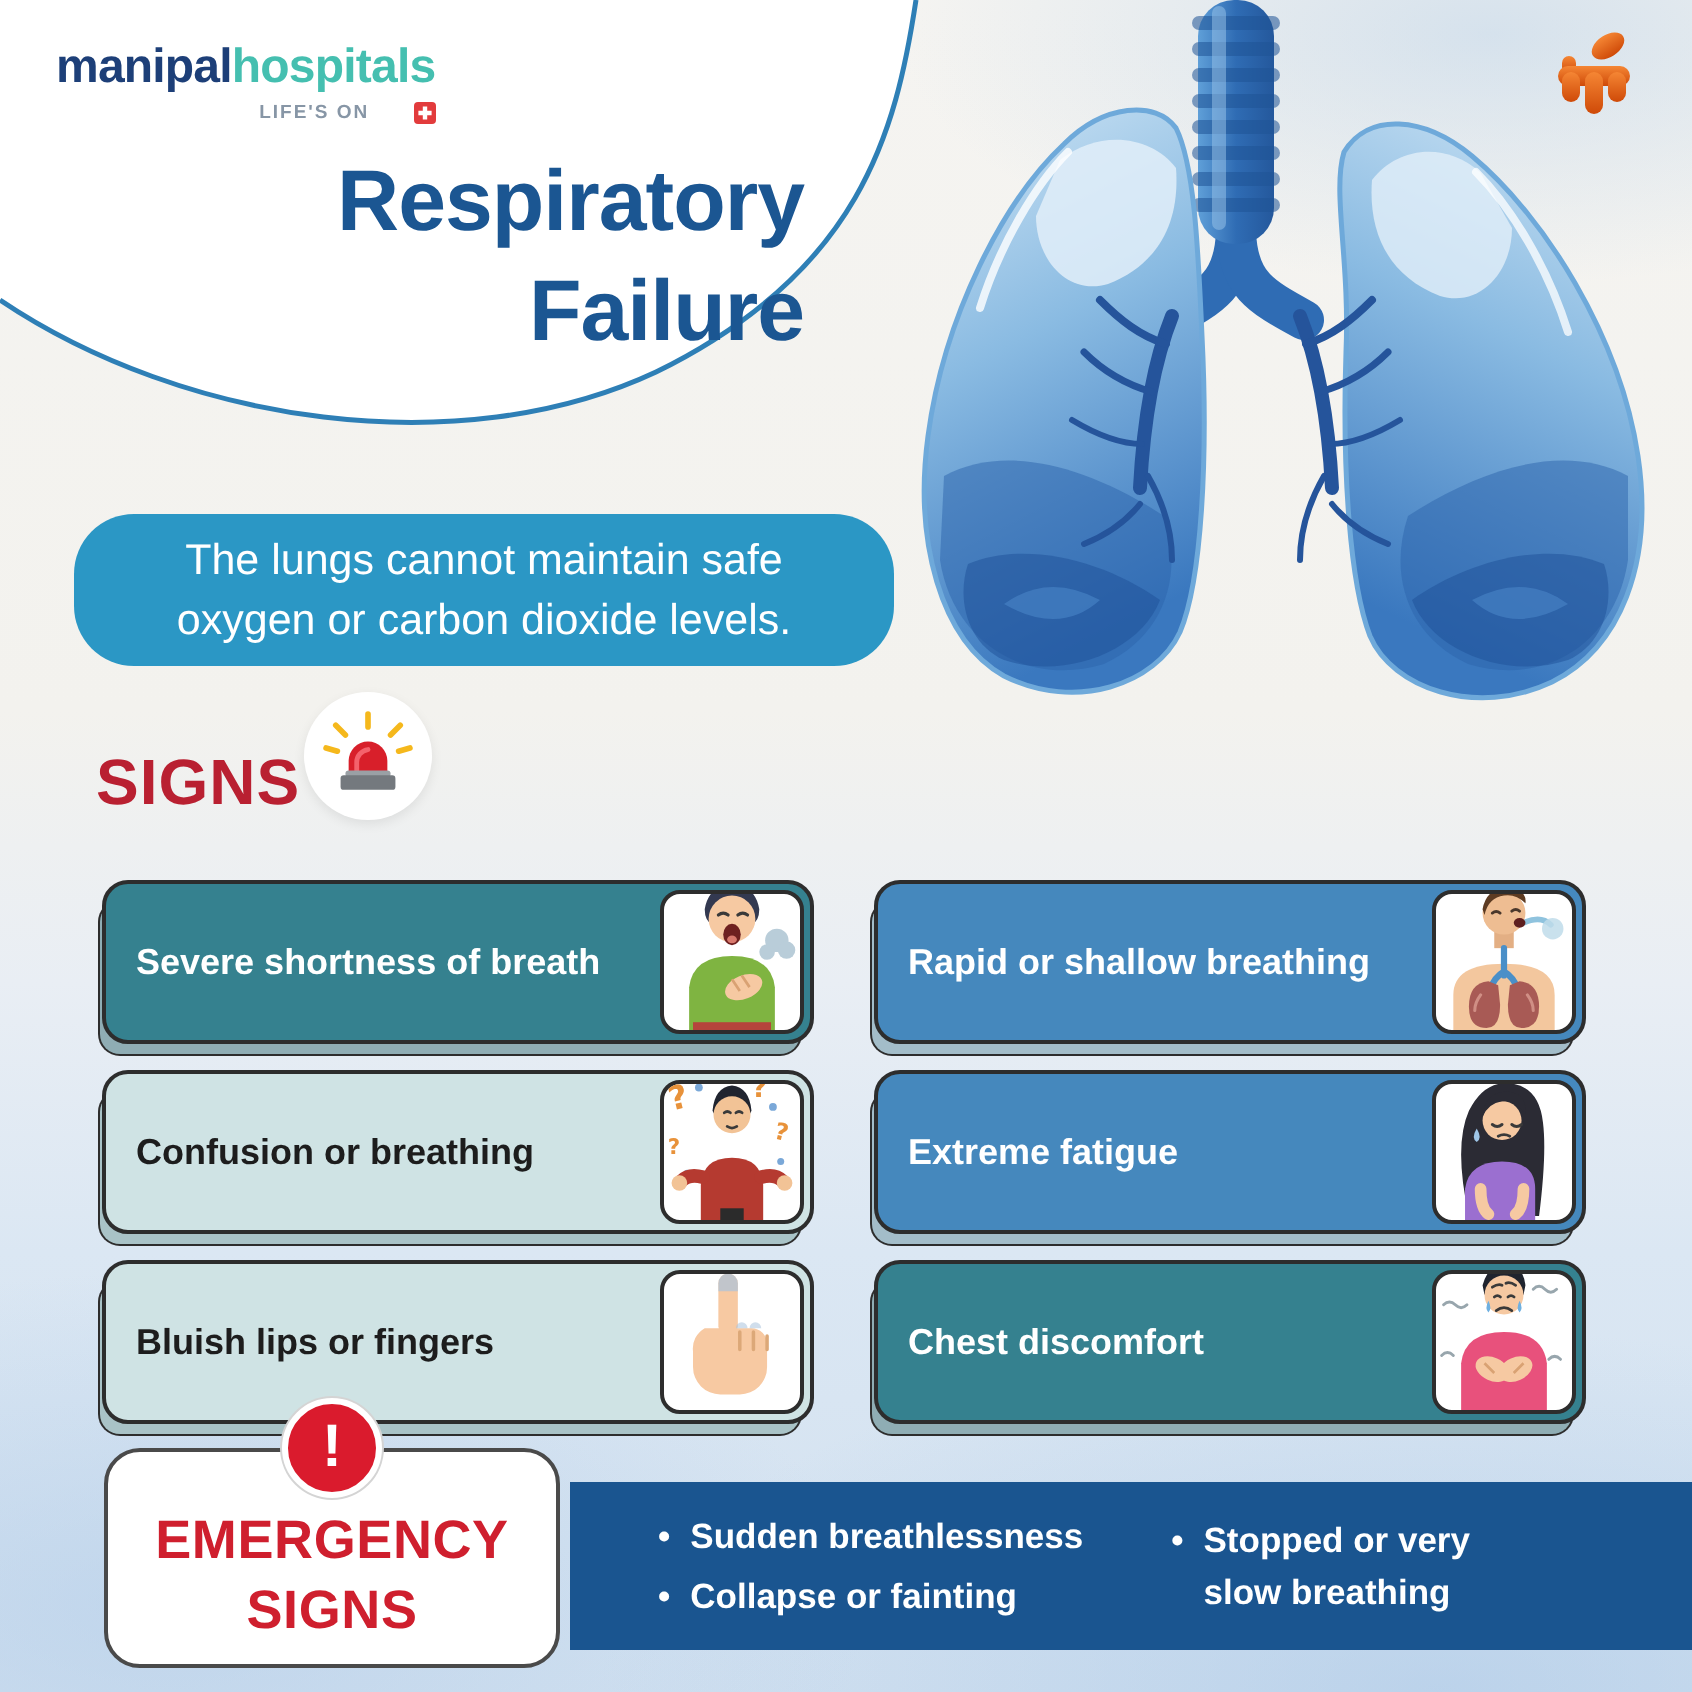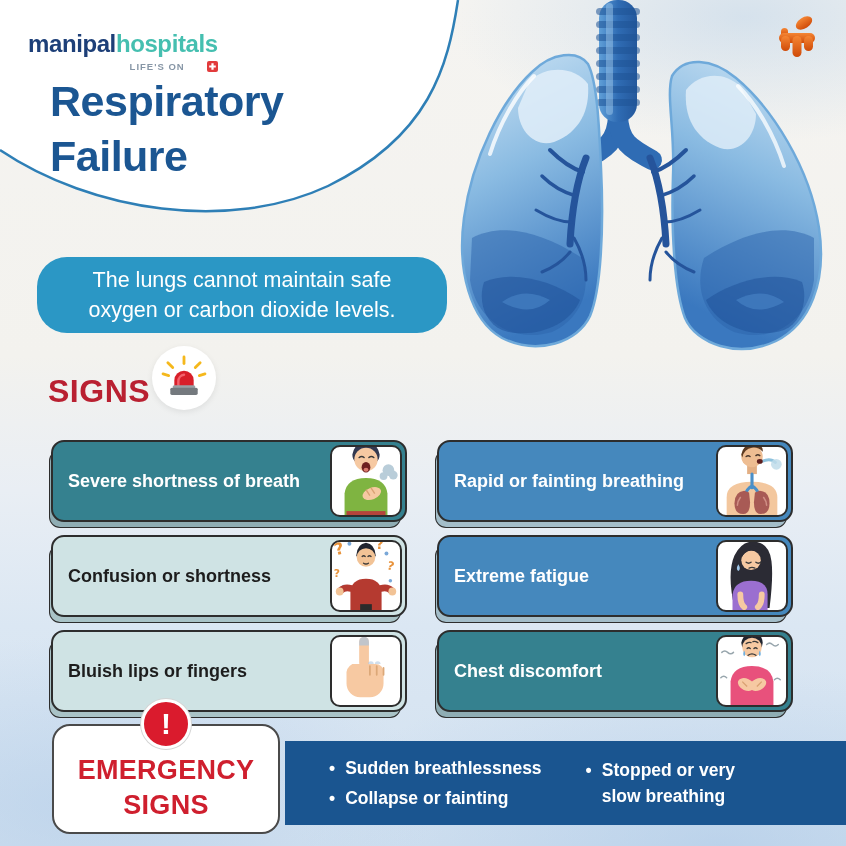--- a/index.html
+++ b/index.html
@@ -10,30 +10,30 @@
       radial-gradient(ellipse 500px 240px at 10% 95%, rgba(173,201,231,.5), rgba(173,201,231,0) 70%),
       radial-gradient(ellipse 600px 260px at 85% 100%, rgba(160,193,228,.45), rgba(160,193,228,0) 70%),
       linear-gradient(180deg,#f5f4f1 0%,#f3f2ee 42%,#e9eef4 58%,#dbe7f3 74%,#d2e1f0 100%);
   }
   .abs{position:absolute;}
   
   .curve-blob{left:0;top:0;z-index:1;}
   
   .lungs{left:440px;top:0;z-index:2;}
   
-  .logo{left:28px;top:32px;z-index:5;line-height:1;}
+  .logo{left:28px;top:22px;z-index:5;line-height:1;}
   .logo-row{font-size:24px;font-weight:700;letter-spacing:-.4px;}
   .logo-primary{color:#1d3f78;}
   .logo-secondary{color:#45bfb0;}
   .tagline-row{display:flex;justify-content:flex-end;align-items:center;gap:22px;margin-top:5px;}
   .tagline{font-size:9.5px;font-weight:700;letter-spacing:1px;color:#8796a6;}
   
   .mark{right:26px;top:14px;z-index:5;}
   
-  .title{left:50px;top:74px;width:352px;z-index:5;text-align:left;
+  .title{left:50px;top:74px;width:352px;z-index:5;text-align:right;
     font-size:43px;line-height:1.27;font-weight:800;color:#1b5692;letter-spacing:-.5px;}
   
   .intro{left:37px;top:257px;width:410px;height:76px;z-index:4;background:#2b97c5;
     border-radius:30px;display:flex;align-items:center;justify-content:center;
     color:#fff;font-size:21.5px;font-weight:500;line-height:1.4;text-align:center;
     padding:0 20px;box-sizing:border-box;}
   
   .signs-row{left:48px;top:346px;z-index:5;display:flex;align-items:flex-end;gap:2px;}
   .signs-title{font-size:32px;font-weight:800;color:#b92031;letter-spacing:.5px;}
   .siren-circle{width:64px;height:64px;border-radius:50%;background:#fff;display:flex;
@@ -217,41 +217,41 @@
             </g>
           <path d="M12,78 L12,56 Q14,40 34,40 Q54,40 56,56 L56,78 Z" fill="#7fb441"></path>
           <rect x="14" y="74" width="40" height="4" fill="#b5443c"></rect>
           <ellipse cx="40" cy="56" rx="10" ry="6" fill="#f6c9a2" transform="rotate(-22 40 56)"></ellipse>
           <path d="M34,52 l4,6 M39,50 l4,6" stroke="#d9a273" stroke-width="1.4" fill="none"></path>
         </svg>
       </span>
     </div>
 
     <div class="card blue">
-      <span>Rapid or fainting breathing</span>
+      <span>Rapid or shallow breathing</span>
       <span class="card-ill">
         <svg width="68" height="76" viewBox="0 0 68 78">
           <path d="M44,23 q9,-4 14,1" stroke="#8fc3de" stroke-width="3" fill="none" stroke-linecap="round"></path>
           <circle cx="59" cy="26" r="5.5" fill="#bfdcea" opacity="0.85"></circle>
           <rect x="29" y="26" width="10" height="10" fill="#e3af84"></rect>
           <circle cx="34" cy="18" r="11" fill="#eebd92"></circle>
           <path d="M23,16 Q25,5 36,5 Q46,6 45,13 Q40,8 34,9 Q26,10 24,19 Z" fill="#5d3b22"></path>
           <path d="M28,18 q2,-1.6 4,0 M38,17 q2,-1.6 4,0" stroke="#4a382c" stroke-width="1.5" fill="none" stroke-linecap="round"></path>
           <ellipse cx="42" cy="23" rx="3" ry="2.5" fill="#5e1f1f"></ellipse>
           <path d="M8,78 V60 Q8,44 34,44 Q60,44 60,60 V78 Z" fill="#f3c79e"></path>
           <path d="M34,36 V50 M34,48 q-5,3 -7,9 M34,48 q5,3 7,9" stroke="#4a8fc8" stroke-width="3.2" fill="none" stroke-linecap="round"></path>
           <path d="M26,53 q-10,1 -10,13 q0,11 9,11 q7,0 7,-12 l-1,-10 z" fill="#a85a55"></path>
           <path d="M42,53 q10,1 10,13 q0,11 -9,11 q-7,0 -7,-12 l1,-10 z" fill="#a85a55"></path>
           <path d="M22,60 q-3,4 -3,8 M46,60 q3,4 3,8" stroke="#d08f85" stroke-width="1.6" fill="none" stroke-linecap="round"></path>
         </svg>
       </span>
     </div>
 
     <div class="card pale">
-      <span>Confusion or shortness</span>
+      <span>Confusion or breathing</span>
       <span class="card-ill">
         <svg width="68" height="76" viewBox="0 0 68 78">
           <g fill="#e8923a" font-family="DejaVu Sans, sans-serif" font-weight="bold">
             <text x="3" y="22" font-size="17" transform="rotate(-14 3 22)">?</text>
             <text x="44" y="15" font-size="14">?</text>
             <text x="55" y="36" font-size="12" transform="rotate(14 55 36)">?</text>
             <text x="1" y="44" font-size="11">?</text>
           </g>
           <g fill="#7aa8d8">
               <circle cx="17" cy="10" r="2"></circle>

